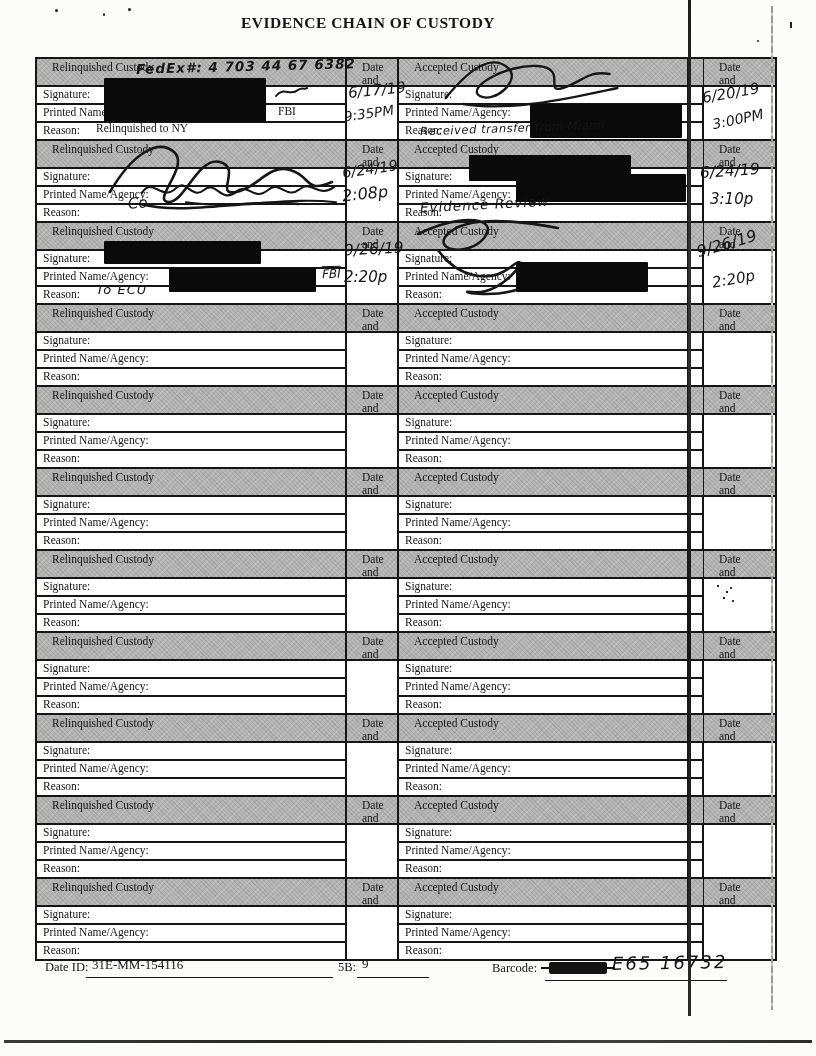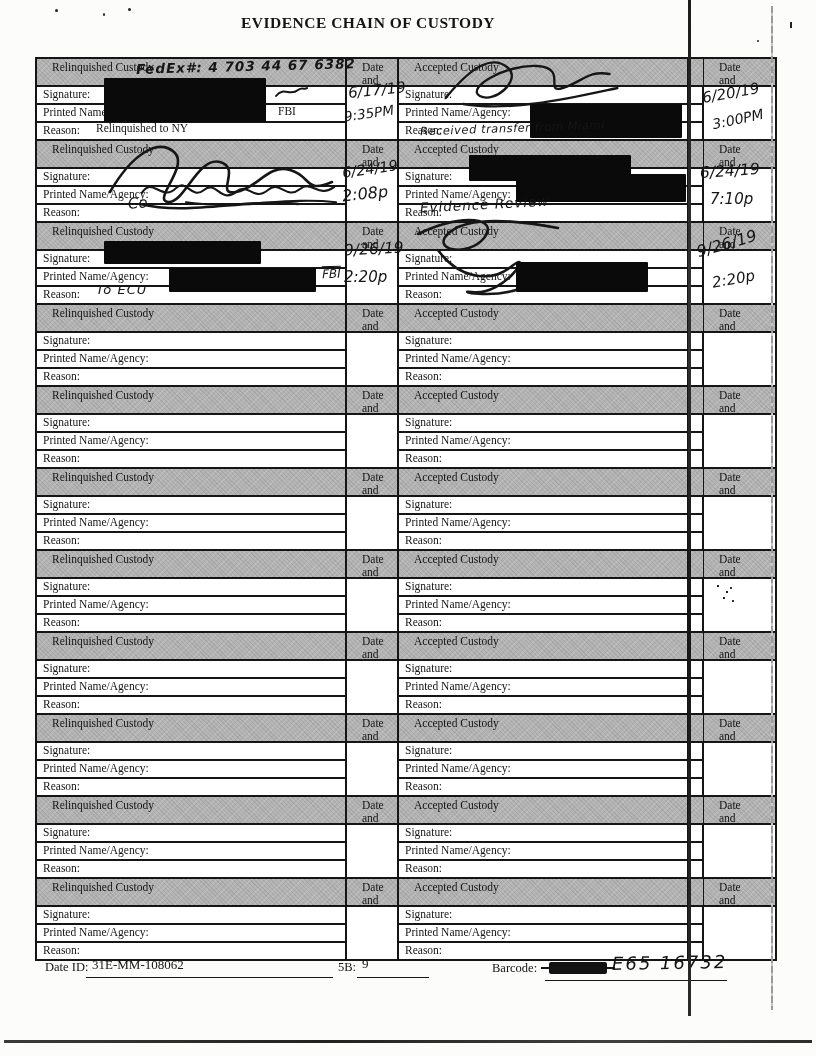--- a/index.html
+++ b/index.html
@@ -181,21 +181,21 @@
             <path stroke-width="2.2" d="M6 20 C16 2,26 30,40 15 C51 4,55 28,68 17 C80 6,85 32,100 19 C113 8,117 30,132 17 C144 6,150 28,164 16 C176 6,182 26,198 14 M50 30 C100 38,150 24,200 30"></path>
           </svg>
         </div>
         <div class="ov s-b2-lreason-hw hw">Co</div>
         <div class="ov s-b2-ldt-date hw">6/24/19</div>
         <div class="ov s-b2-ldt-time hw">2:08p</div>
         <div class="ov s-b2-rsig-redact redaction"></div>
         <div class="ov s-b2-rprinted-redact redaction"></div>
         <div class="ov s-b2-rreason-hw hw">Evidence Review</div>
         <div class="ov s-b2-rdt-date hw">6/24/19</div>
-        <div class="ov s-b2-rdt-time hw">7:10p</div>
+        <div class="ov s-b2-rdt-time hw">3:10p</div>
       </div>
 
     <div class="block">
       <div class="cell hdr c-relinq"><span class="lbl-relinq">Relinquished Custody</span></div>
       <div class="cell hdr c-dt1h"><span class="lbl-dt1">Date and Time</span></div>
       <div class="cell hdr c-acc"><span class="lbl-acc">Accepted Custody</span></div>
       <div class="cell hdr c-sph"></div>
       <div class="cell hdr c-dt2h"><span class="lbl-dt2">Date and Time</span></div>
       <div class="cell lblrow c-lsig"><span class="lbl-lsig">Signature:</span></div>
       <div class="cell lblrow c-lprint"><span class="lbl-lprint">Printed Name/Agency:</span></div>
@@ -376,21 +376,21 @@
       <div class="cell c-sp3"></div>
       <div class="cell c-dt2"></div>
     </div>
   </div>
 
   <div class="vline-dark"></div>
   <div class="vline-light"></div>
   <div class="hline-bottom"></div>
 
   <div class="foot" style="left:45px;top:960px;">Date ID:</div>
-  <div class="foot" style="left:92px;top:957px;font-size:13px;">31E-MM-108062</div>
+  <div class="foot" style="left:92px;top:957px;font-size:13px;">31E-MM-154116</div>
   <div class="foot-underline" style="left:86px;top:976px;width:247px;"></div>
 
   <div class="foot" style="left:338px;top:960px;">5B:</div>
   <div class="foot" style="left:362px;top:956px;font-size:13px;">9</div>
   <div class="foot-underline" style="left:357px;top:976px;width:72px;"></div>
 
   <div class="foot" style="left:492px;top:961px;">Barcode:</div>
   <div class="bc-struck"></div>
   <div class="bc-hw">E65 16732</div>
   <div class="foot-underline" style="left:545px;top:979px;width:182px;"></div>

